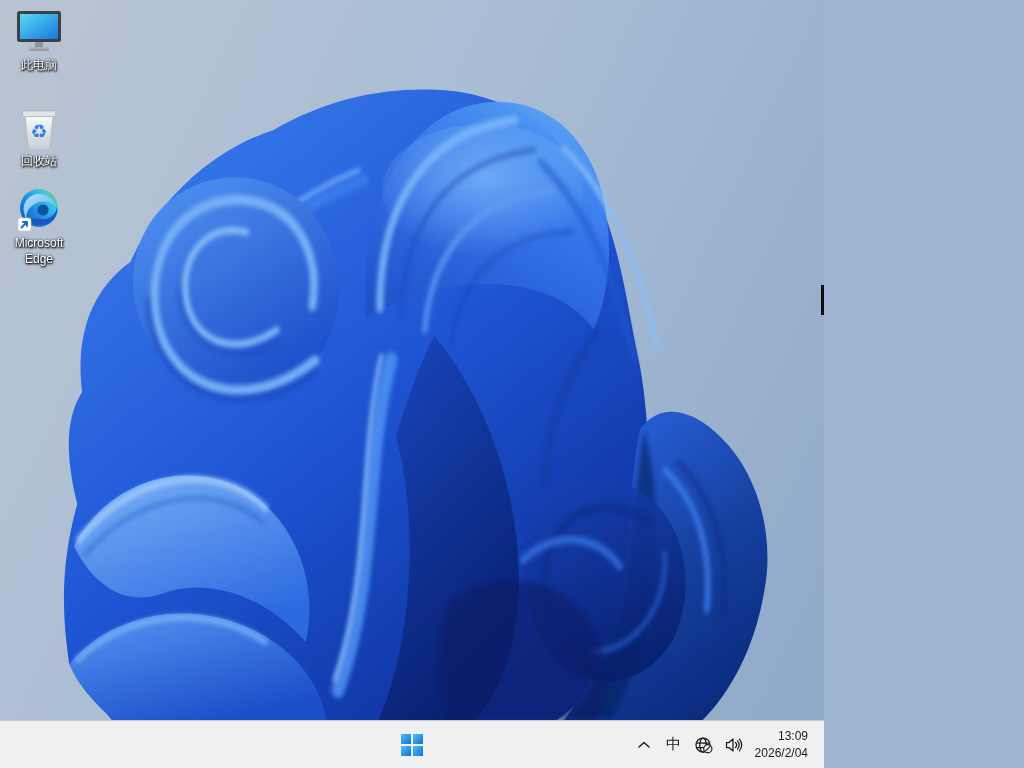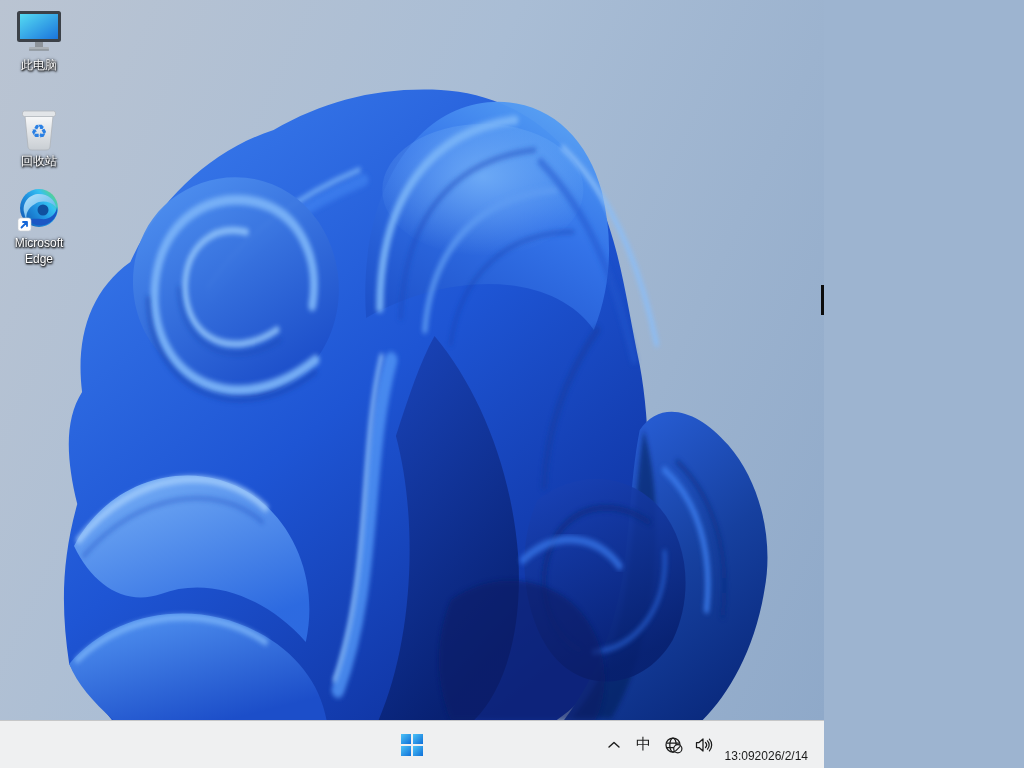--- a/index.html
+++ b/index.html
@@ -54,21 +54,21 @@
     display: flex; align-items: center; padding-right: 12px;
   }
   .tray-item {
     width: 30px; height: 40px; border-radius: 4px;
     display: flex; align-items: center; justify-content: center;
     color: #1b1b1b; cursor: pointer;
   }
   .ime { font-size: 15px; font-weight: 400; }
   .clock {
     margin-left: 2px; height: 40px; padding: 0 4px; border-radius: 4px;
-    display: flex; align-items: flex-end; justify-content: center;
+    display: flex; flex-direction: column; align-items: flex-end; justify-content: center;
     font-size: 12px; line-height: 1.35; color: #1b1b1b; cursor: pointer; min-width: 58px;
   }
 </style>
 </head>
 <body>
 
 <div class="screen">
 
   <div class="desktop">
 
@@ -272,19 +272,19 @@
             <path d="M2.5,7.5 L5,7.5 L9,4 L9,16 L5,12.5 L2.5,12.5 Z"></path>
             <path d="M11.5,7.5 A3.6,3.6 0 0 1 11.5,12.5"></path>
             <path d="M13.5,5.8 A6.2,6.2 0 0 1 13.5,14.2"></path>
             <path d="M15.4,4.2 A8.6,8.6 0 0 1 15.4,15.8"></path>
           </g>
         </svg>
       </div>
 
       <div class="clock">
         <span>13:09</span>
-        <span>2026/2/14</span>
+        <span>2026/2/04</span>
       </div>
 
     </div>
   </div>
 
 </div>
 
 </body></html>

